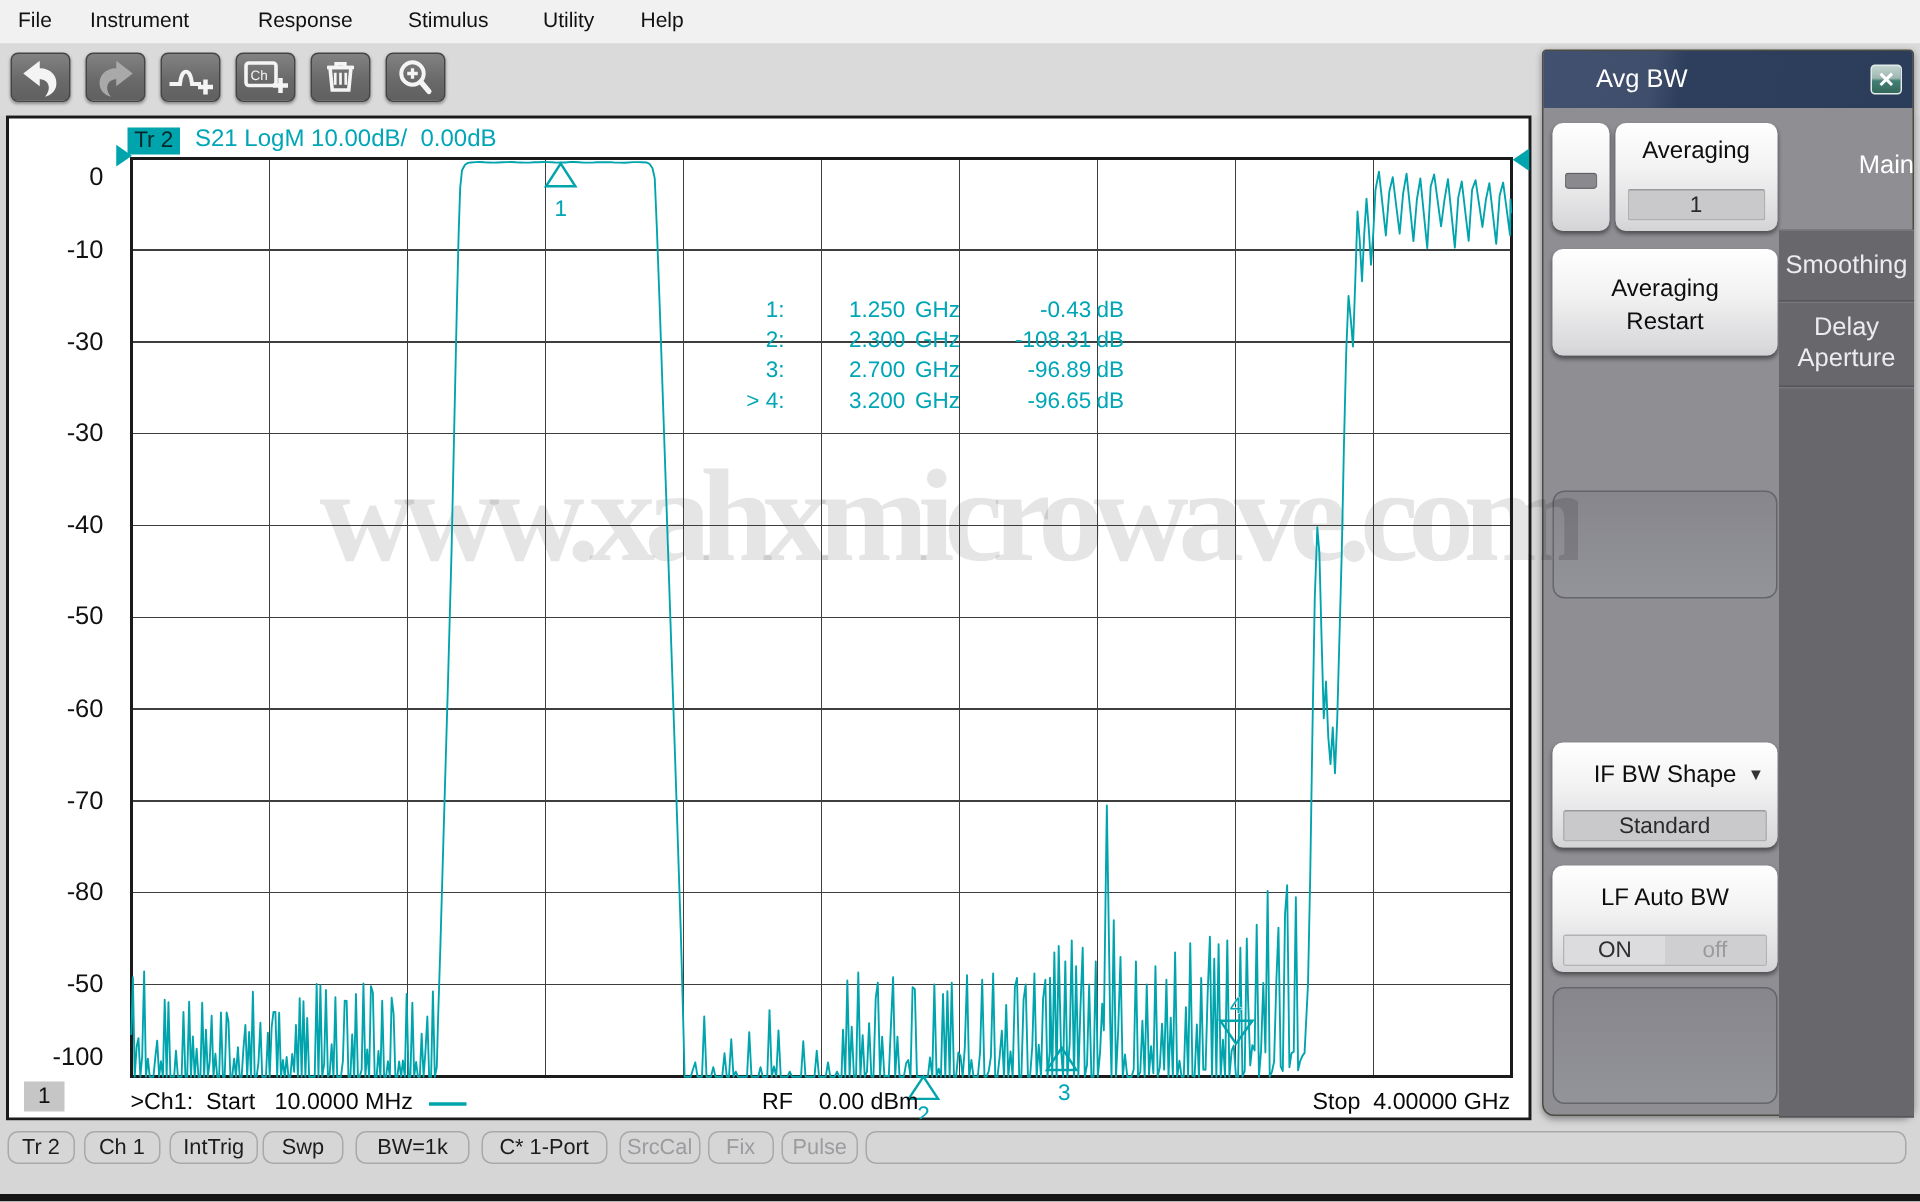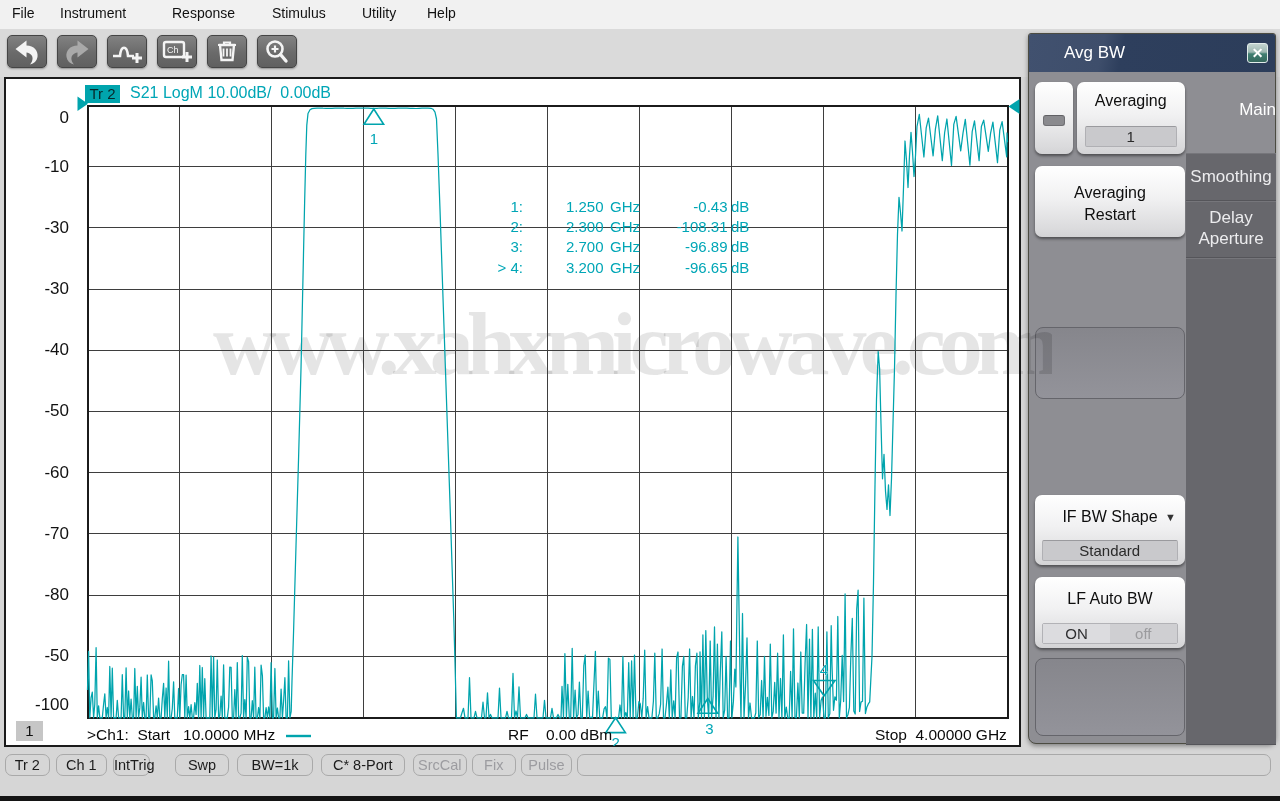--- a/index.html
+++ b/index.html
@@ -223,22 +223,22 @@
  </div>
  <div class="pempty" style="top:623.5px;height:78px"></div>
  <div class="tabdark" style="top:166.5px;height:57px;padding-top:6px;line-height:21px">Delay<br>Aperture</div>
  <div class="tabdark" style="top:118.5px;height:48px;line-height:48px">Smoothing</div>
  <div class="tabdark" style="top:223.5px;height:487px"></div>
  <div style="position:absolute;left:157px;top:38px;width:90px;height:80.5px;color:#fff;font-size:17px;text-align:right;line-height:76px">Main</div>
 </div>
 <div id="sbar">
     <div class="sbtn" style="left:4.5px;width:45.5px">Tr 2</div>
     <div class="sbtn" style="left:55.5px;width:51.5px">Ch 1</div>
-    <div class="sbtn" style="left:113px;width:37px">IntTrig</div>
+    <div class="sbtn" style="left:113px;width:59px">IntTrig</div>
     <div class="sbtn" style="left:175px;width:54px">Swp</div>
     <div class="sbtn" style="left:237px;width:76px">BW=1k</div>
-    <div class="sbtn" style="left:321px;width:83.5px">C* 8-Port</div>
+    <div class="sbtn" style="left:321px;width:83.5px">C* 1-Port</div>
     <div class="sbtn dis" style="left:412.5px;width:54.5px">SrcCal</div>
     <div class="sbtn dis" style="left:471.5px;width:44.5px">Fix</div>
     <div class="sbtn dis" style="left:521px;width:51px">Pulse</div>
     <div class="sbtn" style="left:577px;width:694px"></div>
   </div>
 <div id="bottomstrip"></div>
 
 </body></html>

